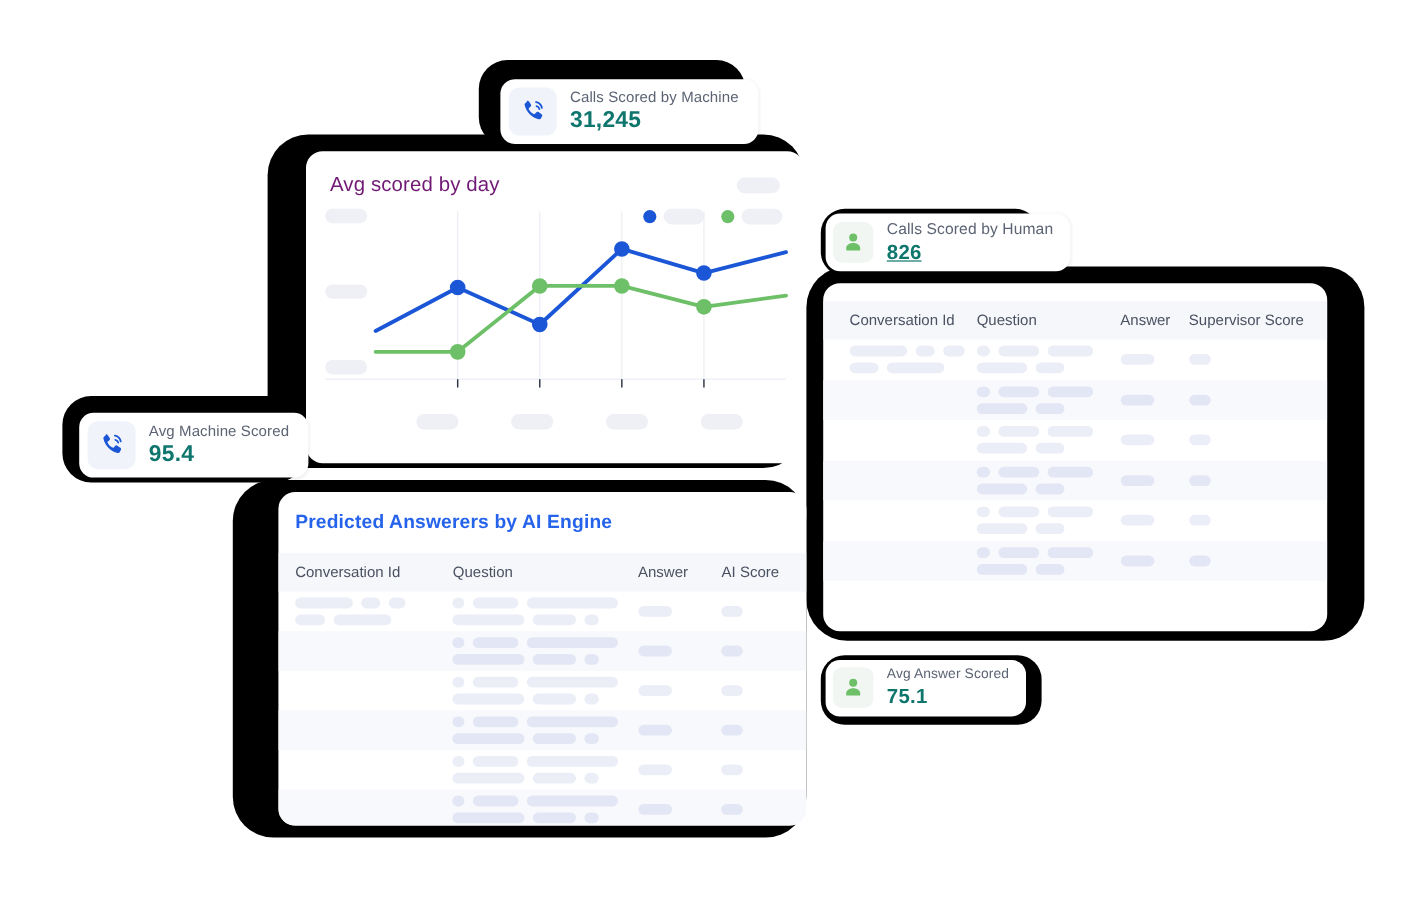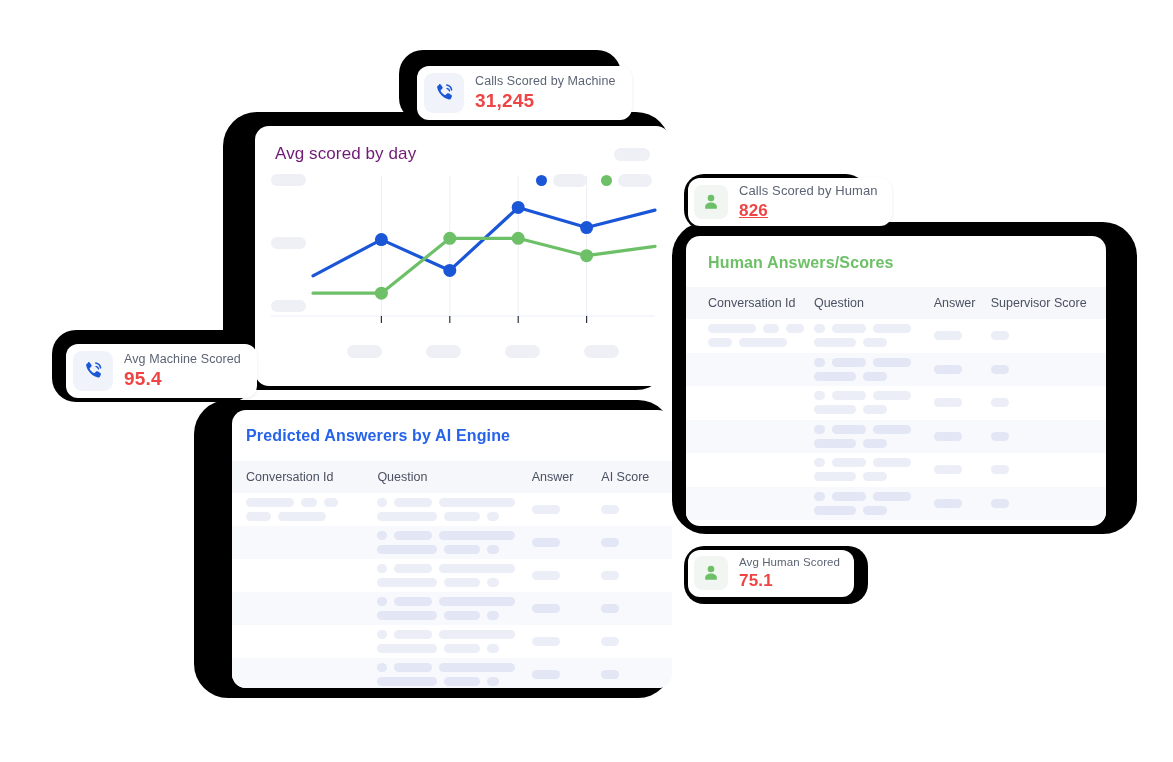--- a/index.html
+++ b/index.html
@@ -47,21 +47,21 @@
   .kpi-icon {
     width: 40px; height: 40px;
     border-radius: 9px;
     background: #f1f3fa;
     display: flex; align-items: center; justify-content: center;
     flex: none;
   }
   .kpi-icon.green { background: #f1f6f2; }
   .kpi-text { display: flex; flex-direction: column; line-height: 1.15; }
   .kpi-label { font-size: 12.5px; color: #5c6474; letter-spacing: .1px; white-space: nowrap; }
-  .kpi-value { font-size: 19px; color: #ef4444; font-weight: 600; letter-spacing: .2px; margin-top: 2px; }
+  .kpi-value { font-size: 19px; color: #0f766e; font-weight: 600; letter-spacing: .2px; margin-top: 2px; }
 
   .kpi.k-top   { left: 417px; top: 66px;  }
   .kpi.k-human { left: 688px; top: 178px; padding: 6px 14px 6px 6px; }
   .kpi.k-human .kpi-icon { width: 34px; height: 34px; border-radius: 8px; }
   .kpi.k-human .kpi-label { font-size: 13px; }
   .kpi.k-human .kpi-value { font-size: 17px; text-decoration: underline; }
   .kpi.k-mach  { left: 66px;  top: 344px; }
   .kpi.k-avgh  { left: 688px; top: 550px; padding: 6px 14px 6px 6px; }
   .kpi.k-avgh .kpi-icon { width: 34px; height: 34px; border-radius: 8px; }
   .kpi.k-avgh .kpi-label { font-size: 11.5px; }
@@ -196,21 +196,20 @@
       <div class="x-skels">
         <span class="sk sk-x" style="left:92px"></span>
         <span class="sk sk-x" style="left:171px"></span>
         <span class="sk sk-x" style="left:250px"></span>
         <span class="sk sk-x" style="left:329px"></span>
       </div>
     </div>
   </div>
 
   <div class="card c-human">
-    <div class="tbl-title">Human Answers/Scores</div>
     <div class="tbl-head-row">
       <div class="th c1">Conversation Id</div>
       <div class="th c2">Question</div>
       <div class="th c3">Answer</div>
       <div class="th c4">Supervisor Score</div>
     </div>
     <div id="human-rows">
         <div class="trow">
           <div class="cell c1">
             <div class="skline">
@@ -534,18 +533,18 @@
   </div>
 
   <div class="kpi k-avgh">
     <div class="kpi-icon green">
       <svg width="20" height="20" viewBox="0 0 24 24" fill="#6dc067">
         <circle cx="12" cy="7.2" r="4"></circle>
         <path d="M12 12.6c-3.9 0-7 2.2-7 5v1.8c0 .4.3.6.7.6h12.6c.4 0 .7-.2.7-.6v-1.8c0-2.8-3.1-5-7-5z"></path>
       </svg>
     </div>
     <div class="kpi-text">
-      <span class="kpi-label">Avg Human Scored</span>
+      <span class="kpi-label">Avg Answer Scored</span>
       <span class="kpi-value">75.1</span>
     </div>
   </div>
 
 </div>
 
 </body></html>

